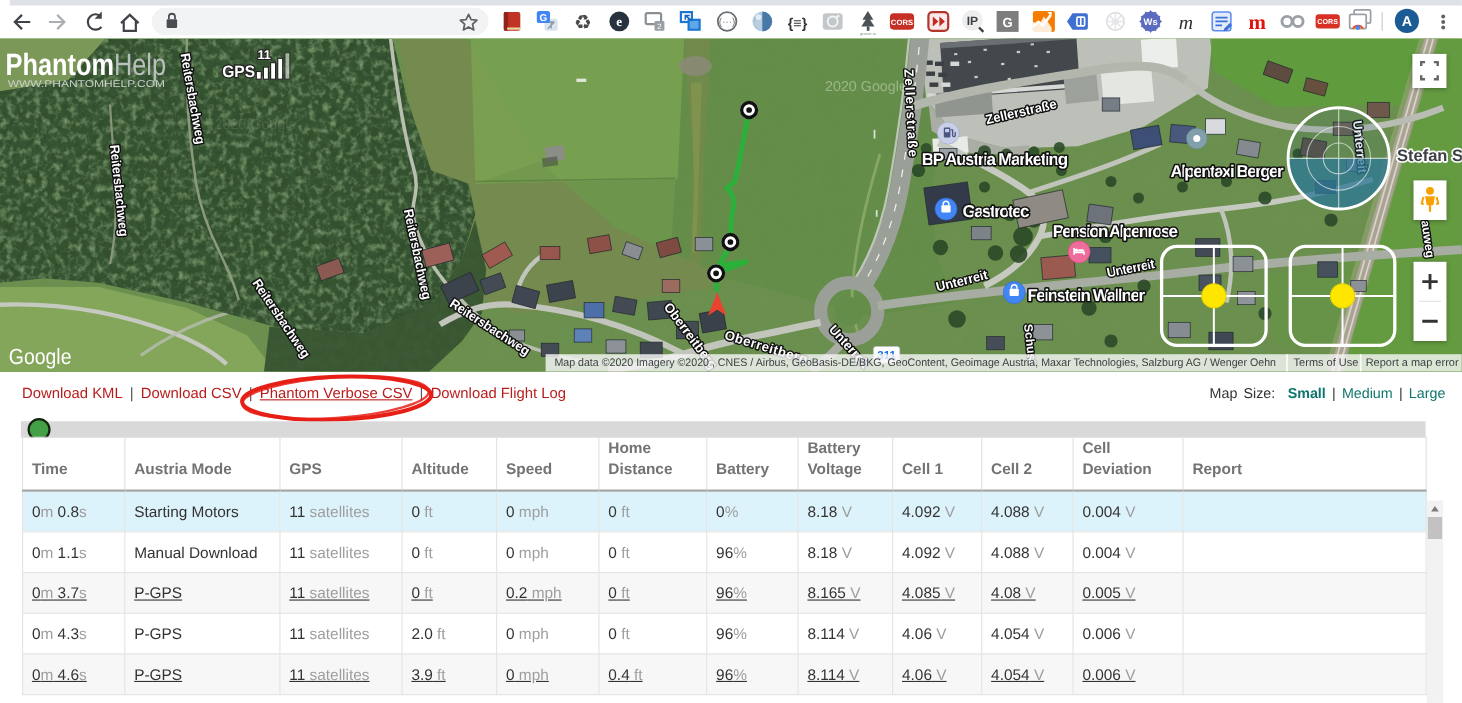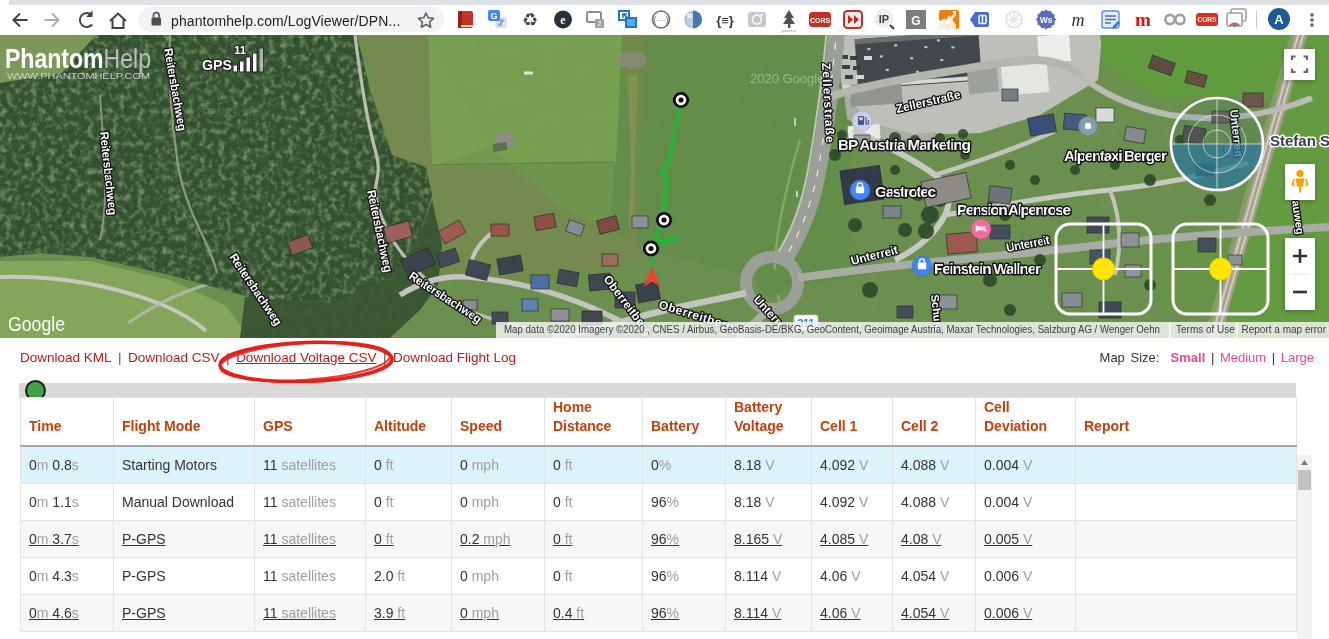--- a/index.html
+++ b/index.html
@@ -8,26 +8,26 @@
 #toolbar { position:absolute; left:0; top:0; width:1329px; height:35px; background:#fff; }
 #topstrip { position:absolute; left:9px; top:0; width:1320px; height:5px; background:#dee1e6; }
 #pill { position:absolute; left:138px; top:7px; width:306px; height:25px; border-radius:13px; background:#f1f3f4; }
 #urltext { position:absolute; left:171px; top:13px; font-size:14px; color:#202124; letter-spacing:0.1px; }
 #avatar { position:absolute; left:1268px; top:8px; width:22px; height:22px; border-radius:50%; background:#1d5b94; color:#fff; font-size:13px; font-weight:bold; display:flex; align-items:center; justify-content:center; }
 #sep1 { position:absolute; left:1256px; top:11px; width:1px; height:17px; background:#c7cace; }
 #map { position:absolute; left:0; top:35px; width:1329px; height:303px; overflow:hidden; background:#6aa04a; }
 #linksrow { position:absolute; left:20px; top:350px; font-size:13.5px; color:#545454; } #linksrow .pp { margin:0 6.5px; }
 #linksrow a { color:#b91c1c; text-decoration:none; }
 #mapsize { position:absolute; right:15px; top:350px; font-size:13px; color:#333; word-spacing:2px; }
-#mapsize a { color:#ec4899; text-decoration:none; }
+#mapsize a { color:#0f766e; text-decoration:none; }
 #scrubber { position:absolute; left:19px; top:383px; width:1277px; height:14.5px; background:#d9d9d9; }
 #greendot { position:absolute; left:25px; top:380px; width:21px; height:21px; border-radius:50%; background:#43a047; border:2.5px solid #15250f; }
 #tablebox { position:absolute; left:20px; top:397px; }
 table { border-collapse:collapse; table-layout:fixed; width:1276px; font-size:14px; color:#333; }
-th { font-weight:bold; text-align:left; vertical-align:bottom; padding:0 0 9px 8px; border:1px solid #e2e2e2; border-bottom:2px solid #a6a6a6; height:40px; line-height:19px; background:#fff; color:#c2410c; }
+th { font-weight:bold; text-align:left; vertical-align:bottom; padding:0 0 9px 8px; border:1px solid #e2e2e2; border-bottom:2px solid #a6a6a6; height:40px; line-height:19px; background:#fff; color:#737373; }
 td { height:37px; padding:0 0 0 8px; border:1px solid #e3e3e3; vertical-align:middle; }
 tr.hl td { background:#ddf3fb; }
 tr.odd td { background:#f7f7f7;text-decoration:underline; }
 .u { color:#9e9e9e; }
 #vscroll { position:absolute; left:1297px; top:455px; width:15px; height:184px; background:#f2f2f2; }
 #vthumb { position:absolute; left:1px; top:15px; width:13px; height:20px; background:#c2c2c2; }
 #redellipse { position:absolute; left:216px; top:340px; }
 </style>
 </head>
 <body>
@@ -45,21 +45,20 @@
   <path d="M110 21 l8-7.5 8 7.5 M112.5 19.5 V28 h11 V19.5" stroke="#3f4349" stroke-width="2" fill="none"></path>
 </svg>
 <div id="pill"></div>
 <svg width="460" height="35" style="position:absolute;left:0;top:0">
 
   <rect x="151.5" y="17.5" width="9.5" height="8" rx="1" fill="#494d52"></rect>
   <path d="M153.5 17.5 v-2.2 a2.8 2.8 0 0 1 5.6 0 v2.2" stroke="#494d52" stroke-width="1.6" fill="none"></path>
 
   <path d="M426 13 l2.3 4.8 5.2 0.6 -3.9 3.6 1.1 5.2 -4.7-2.7 -4.7 2.7 1.1-5.2 -3.9-3.6 5.2-0.6 z" stroke="#5f6368" stroke-width="1.6" fill="none" stroke-linejoin="round"></path>
 </svg>
-<span id="urltext">phantomhelp.com/LogViewer/DPN...</span>
 <div id="exticons">
 <svg width="800" height="35" style="position:absolute;left:449px;top:0">
 
   <rect x="9" y="11" width="15" height="17" rx="2" fill="#c13326"></rect>
         <rect x="9" y="11" width="4" height="17" rx="1" fill="#8e241b"></rect>
         <rect x="12" y="25" width="12" height="2" fill="#e8d8a0"></rect>
 
   <rect x="46" y="17" width="12" height="11" rx="2" fill="#dbe3ee"></rect>
         <path d="M49 20 h6 M52 20 v6 M49 26 c2-2 4-4 6-6" stroke="#8b98a8" stroke-width="1.2" fill="none"></path>
         <rect x="39" y="10" width="12" height="11" rx="2" fill="#4285f4"></rect>
@@ -517,21 +516,21 @@
 <g stroke="#222" stroke-width="1">
 <rect x="233" y="30" width="4.5" height="7" fill="#fff"></rect>
 <rect x="239.5" y="26" width="4.5" height="11" fill="#fff"></rect>
 <rect x="246" y="22" width="4.5" height="15" fill="#fff"></rect>
 <rect x="252.5" y="18" width="4.5" height="19" fill="#fff"></rect>
 <rect x="259" y="13" width="4.5" height="24" fill="#fff" opacity="0.55"></rect>
 </g>
 </svg>
 </div>
 
-<div id="linksrow"><a href="#k">Download KML</a><span class="pp">|</span><a href="#c">Download CSV</a><span class="pp">|</span><a href="#v" style="text-decoration:underline">Download Voltage CSV</a><span class="pp">|</span><a href="#f">Download Flight Log</a></div>
+<div id="linksrow"><a href="#k">Download KML</a><span class="pp">|</span><a href="#c">Download CSV</a><span class="pp">|</span><a href="#v" style="text-decoration:underline">Phantom Verbose CSV</a><span class="pp">|</span><a href="#f">Download Flight Log</a></div>
 <svg id="redellipse" width="182" height="46" style="top:339px">
   <ellipse cx="90" cy="23" rx="86" ry="19.5" stroke="#e62017" stroke-width="3.6" fill="none" transform="rotate(-2 90 23)"></ellipse>
   <ellipse cx="89" cy="22.5" rx="85" ry="18.5" stroke="#e62017" stroke-width="2.2" fill="none" transform="rotate(-4 89 23)" opacity="0.85"></ellipse>
 </svg>
 <div id="mapsize">Map Size:&nbsp; <a href="#s" style="font-weight:bold">Small</a> | <a href="#m">Medium</a> | <a href="#l">Large</a></div>
 
 <div id="scrubber"></div>
 <div id="greendot"></div>
 
 <div id="tablebox">
@@ -546,21 +545,21 @@
         <col style="width:83px">
         <col style="width:86px">
         <col style="width:81px">
         <col style="width:83px">
         <col style="width:100px">
         <col style="width:221px">
 </colgroup>
 <tbody>
         <tr>
           <th>Time</th>
-          <th>Flight Mode</th>
+          <th>Austria Mode</th>
           <th>GPS</th>
           <th>Altitude</th>
           <th>Speed</th>
           <th>Home Distance</th>
           <th>Battery</th>
           <th>Battery Voltage</th>
           <th>Cell 1</th>
           <th>Cell 2</th>
           <th>Cell Deviation</th>
           <th>Report</th>

